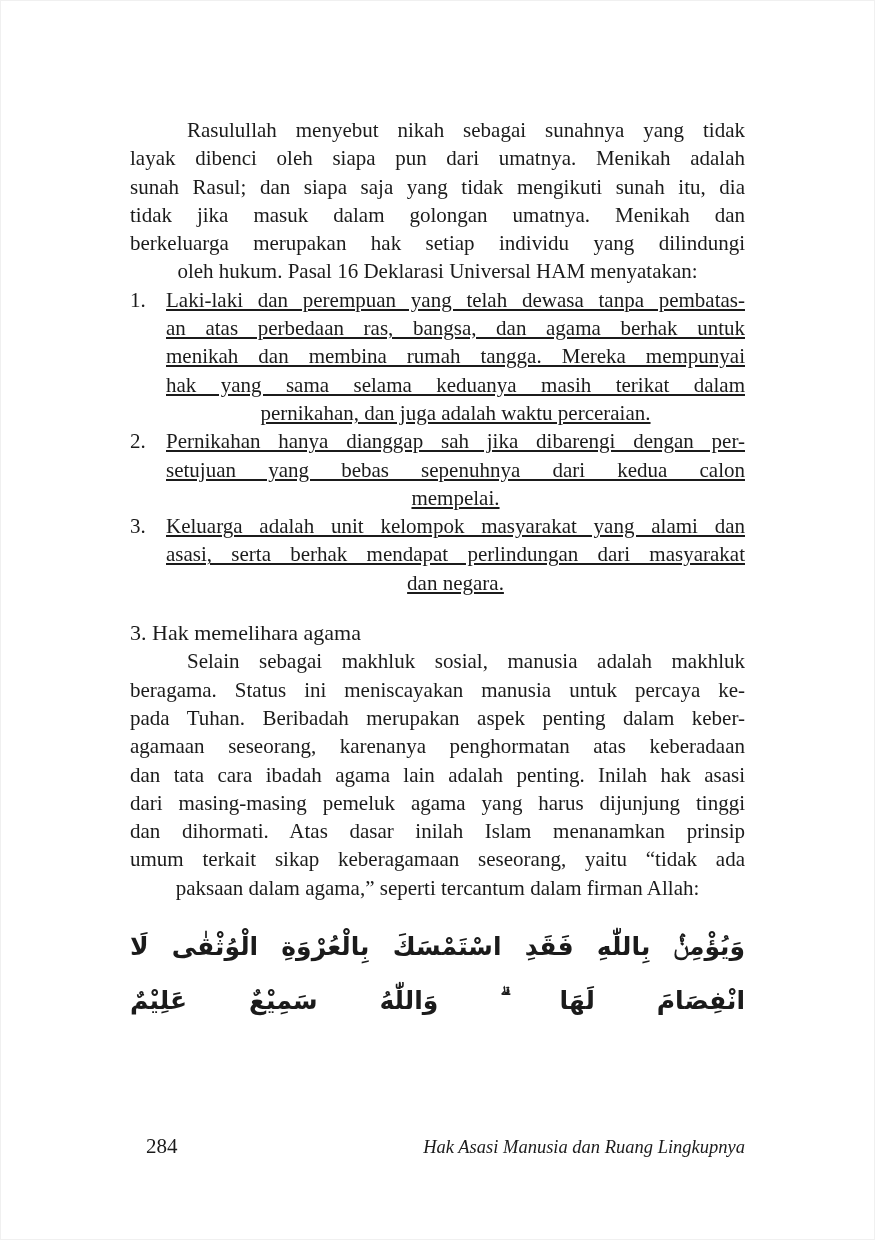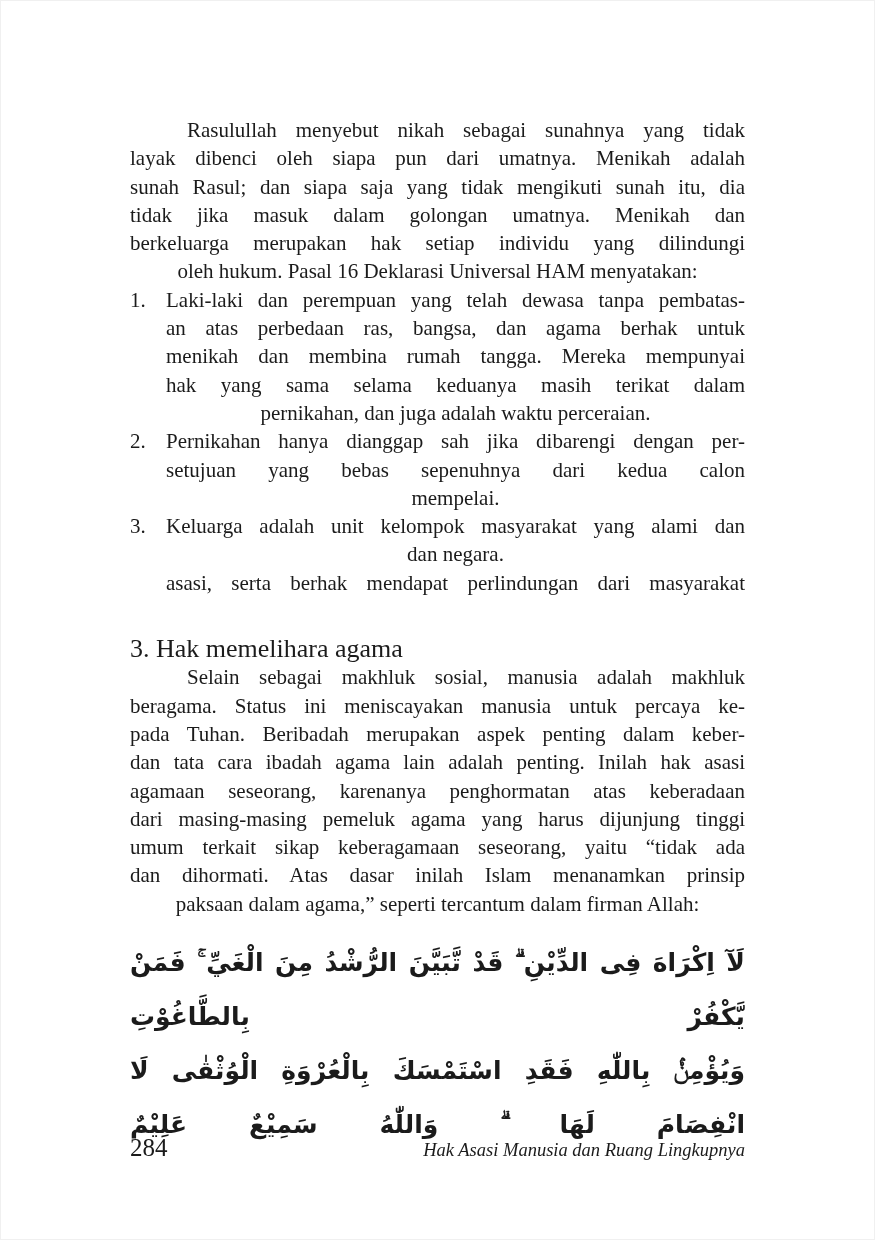--- a/index.html
+++ b/index.html
@@ -24,25 +24,25 @@
   .line { text-align: center; }
   .jl { text-align: justify; text-align-last: justify; }
   .indent .line:first-child { text-indent: 57px; }
 
   .list { }
   .list-item { display: flex; }
   .list-item .num {
     flex: none;
     width: 36px;
   }
-  .list-item .item-body { flex: 1; min-width: 0; }
+  .list-item .item-body { flex: 1; min-width: 0; text-decoration: underline; }
 
   .section-heading {
-    margin-top: 38px;
-    font-size: 26px;
+    margin-top: 22px;
+    font-size: 22px;
     line-height: 28.3px;
     font-weight: normal;
   }
 
   .arabic {
     direction: rtl;
     font-family: "DejaVu Sans", sans-serif;
     font-weight: bold;
     font-size: 25px;
     line-height: 54px;
@@ -58,21 +58,21 @@
 
   .footer {
     position: absolute;
     left: 130px;
     right: 130px;
     top: 1134px;
     display: flex;
     justify-content: space-between;
     align-items: baseline;
   }
-  .page-number { font-size: 25px; }
+  .page-number { font-size: 21px; margin-left: 16px; }
   .running-title { font-style: italic; font-size: 18.5px; text-align: center; }
 </style>
 </head>
 <body>
 
 <div class="page">
   <div class="content">
 
     <div class="para indent">
         <div class="line jl">Rasulullah menyebut nikah sebagai sunahnya yang tidak</div>
@@ -102,43 +102,42 @@
             <div class="line jl">Pernikahan hanya dianggap sah jika dibarengi dengan per-</div>
             <div class="line jl">setujuan yang bebas sepenuhnya dari kedua calon</div>
             <div class="line">mempelai.</div>
           </div>
       </div>
 
       <div class="list-item">
         <div class="num">3.</div>
         <div class="item-body">
             <div class="line jl">Keluarga adalah unit kelompok masyarakat yang alami dan</div>
+            <div class="line jl">asasi, serta berhak mendapat perlindungan dari masyarakat</div>
             <div class="line">dan negara.</div>
-            <div class="line jl">asasi, serta berhak mendapat perlindungan dari masyarakat</div>
           </div>
       </div>
 
     </div>
 
     <div class="section-heading">3. Hak memelihara agama</div>
 
     <div class="para indent">
         <div class="line jl">Selain sebagai makhluk sosial, manusia adalah makhluk</div>
         <div class="line jl">beragama. Status ini meniscayakan manusia untuk percaya ke-</div>
         <div class="line jl">pada Tuhan. Beribadah merupakan aspek penting dalam keber-</div>
+        <div class="line jl">agamaan seseorang, karenanya penghormatan atas keberadaan</div>
         <div class="line jl">dan tata cara ibadah agama lain adalah penting. Inilah hak asasi</div>
-        <div class="line jl">agamaan seseorang, karenanya penghormatan atas keberadaan</div>
         <div class="line jl">dari masing-masing pemeluk agama yang harus dijunjung tinggi</div>
+        <div class="line jl">dan dihormati. Atas dasar inilah Islam menanamkan prinsip</div>
         <div class="line jl">umum terkait sikap keberagamaan seseorang, yaitu “tidak ada</div>
-        <div class="line jl">dan dihormati. Atas dasar inilah Islam menanamkan prinsip</div>
         <div class="line">paksaan dalam agama,” seperti tercantum dalam firman Allah:</div>
       </div>
 
     <div class="arabic" dir="rtl" lang="ar">
-        <div class="line jl">لَآ اِكْرَاهَ فِى الدِّيْنِ ۗ قَدْ تَّبَيَّنَ الرُّشْدُ مِنَ الْغَيِّ ۚ فَمَنْ يَّكْفُرْ بِالطَّاغُوْتِ</div>
         <div class="line jl">وَيُؤْمِنْۢ بِاللّٰهِ فَقَدِ اسْتَمْسَكَ بِالْعُرْوَةِ الْوُثْقٰى لَا انْفِصَامَ لَهَا ۗ وَاللّٰهُ سَمِيْعٌ عَلِيْمٌ</div>
       </div>
 
 
   </div>
 
   <div class="footer">
     <span class="page-number">284</span>
     <span class="running-title">Hak Asasi Manusia dan Ruang Lingkupnya</span>
   </div>

